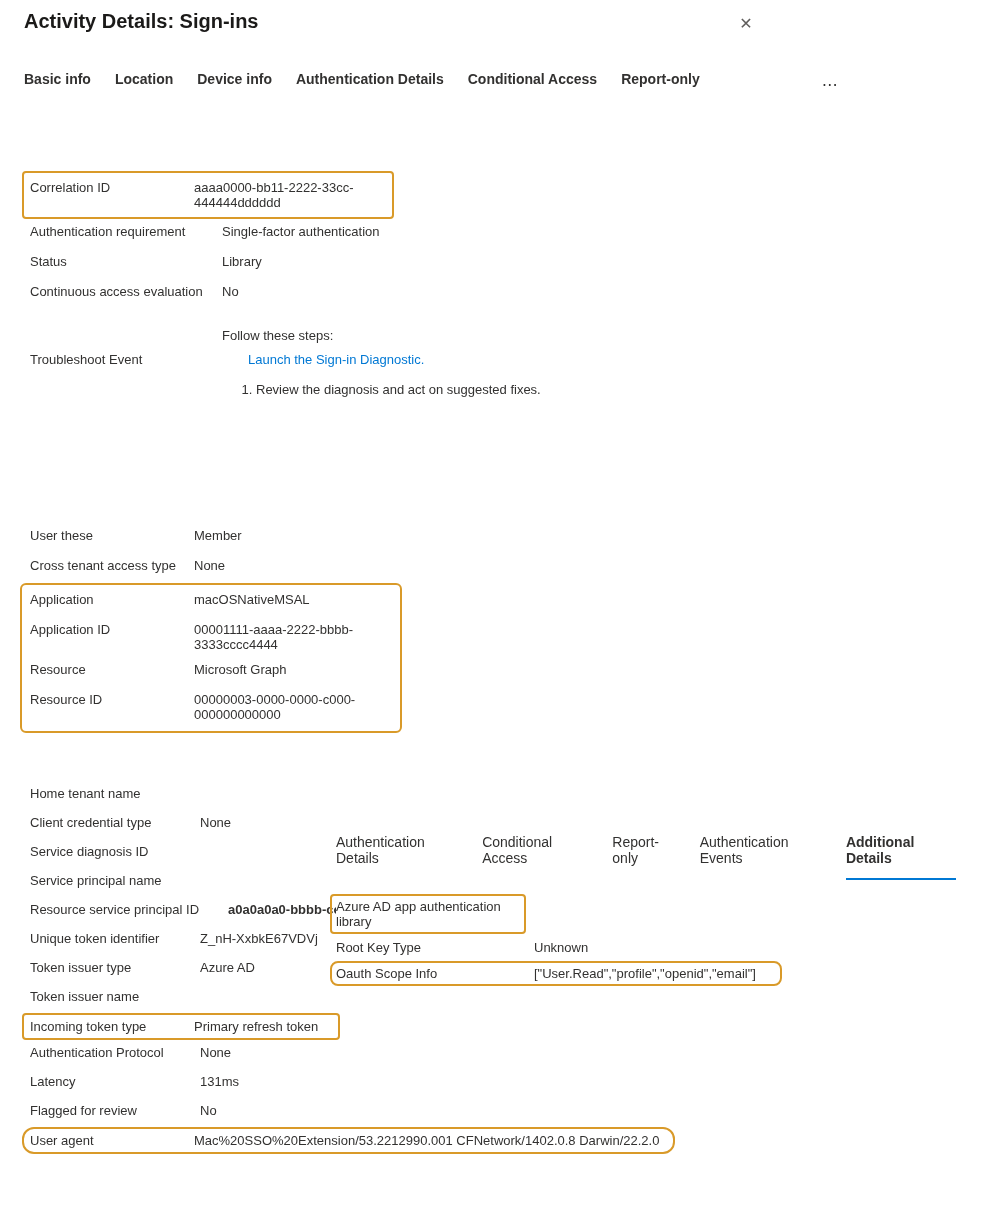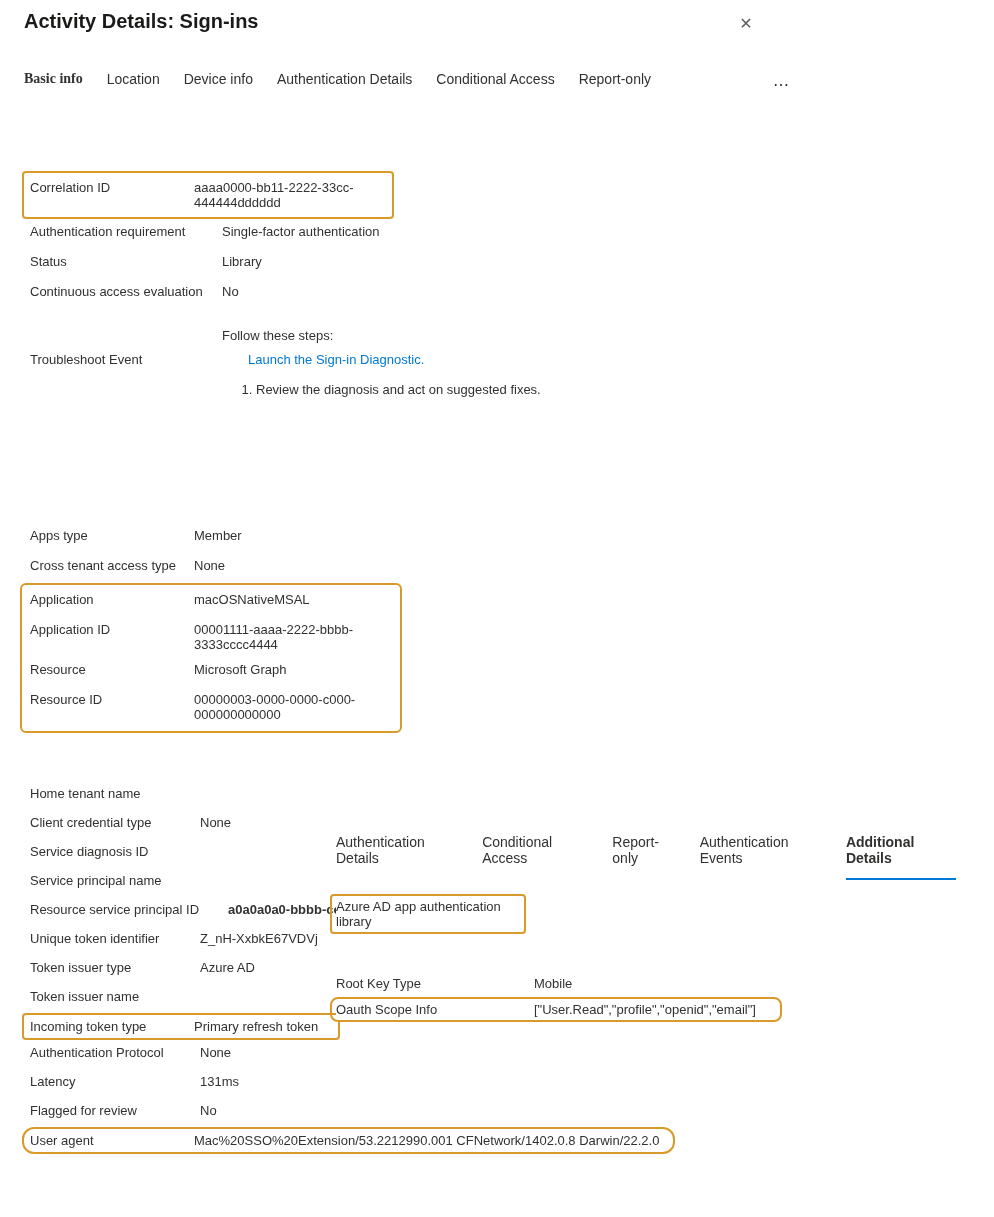--- a/index.html
+++ b/index.html
@@ -38,22 +38,23 @@
     gap: 0;
     padding: 0 24px;
     margin-top: 38px;
     align-items: center;
   }
   .tab {
     padding: 0 12px 10px 12px;
     font-size: 14px;
     color: #323130;
     cursor: pointer;
-  }
-  .tab:first-child { padding-left: 0; font-family: Liberation Serif, serif; }
+    font-weight: bold;
+  }
+  .tab:first-child { padding-left: 0; }
   .tab.active { font-weight: 600; }
   .more-dots {
     margin-left: 110px;
     font-size: 16px;
     color: #323130;
     letter-spacing: 2px;
     cursor: pointer;
   }
   .content {
     padding: 74px 40px 0 30px;
@@ -136,21 +137,20 @@
     font-weight: 600;
     border-bottom: 2px solid #0078d4;
     padding-bottom: 12px;
     color:#323130;
   }
   .overlay-row {
     display:flex;
     align-items:center;
     padding: 6px 0;
     font-size: 13px;
-    margin-top: 36px;
   }
   .overlay-label { width: 198px; flex-shrink:0; }
   .overlay-box {
     border: 2px solid #d99a29;
     border-radius:4px;
     display:inline-flex;
     padding: 3px 10px 3px 4px;
     margin-left:-6px;
   }
   .overlay-box2 {
@@ -214,21 +214,21 @@
   </div>
   <div class="steps-block" style="padding-left:192px">
     <ol>
         <li>Review the diagnosis and act on suggested fixes.</li>
       </ol>
   </div>
 
   <div class="spacer-lg"></div>
 
   <div class="row">
-    <div class="label">Apps type</div>
+    <div class="label">User these</div>
     <div class="value">Member</div>
   </div>
   <div class="row">
     <div class="label">Cross tenant access type</div>
     <div class="value">None</div>
   </div>
 
   <div class="box-2">
     <div class="row">
       <div class="label">Application</div>
@@ -316,19 +316,19 @@
     <div class="overlay-tab">Report-only</div>
     <div class="overlay-tab">Authentication Events</div>
     <div class="overlay-tab active">Additional Details</div>
   </div>
   <div style="height:6px"></div>
   <div class="overlay-box">
     <div class="overlay-label" style="width:178px">Azure AD app authentication library</div>
   </div>
   <div class="overlay-row">
     <div class="overlay-label">Root Key Type</div>
-    <div>Mobile</div>
+    <div>Unknown</div>
   </div>
   <div class="overlay-box2">
     <div class="overlay-label">Oauth Scope Info</div>
     <div>["User.Read","profile","openid","email"]</div>
   </div>
 </div>
 
 </body></html>

